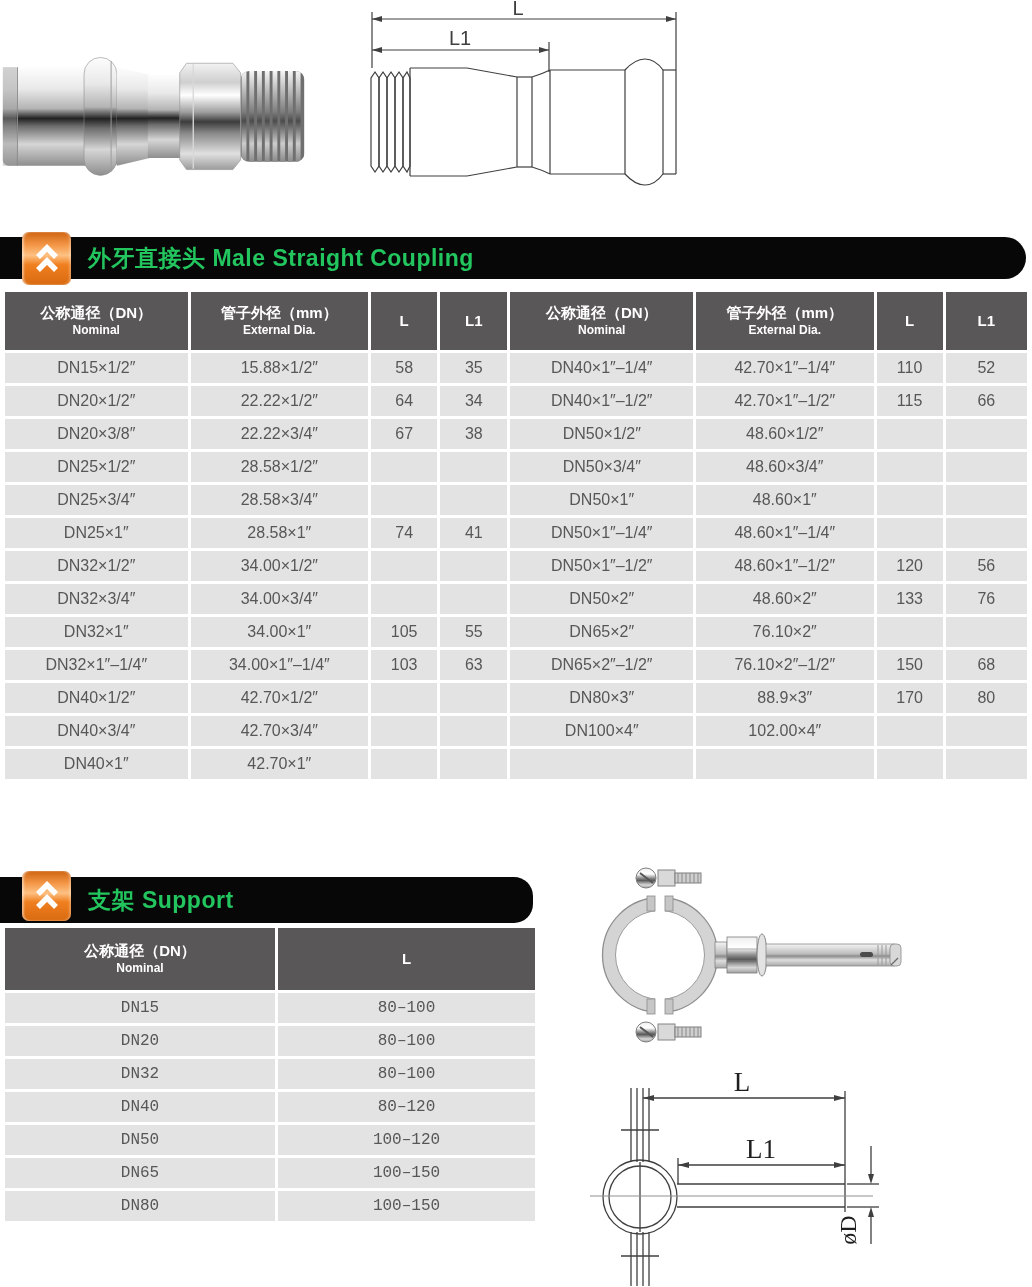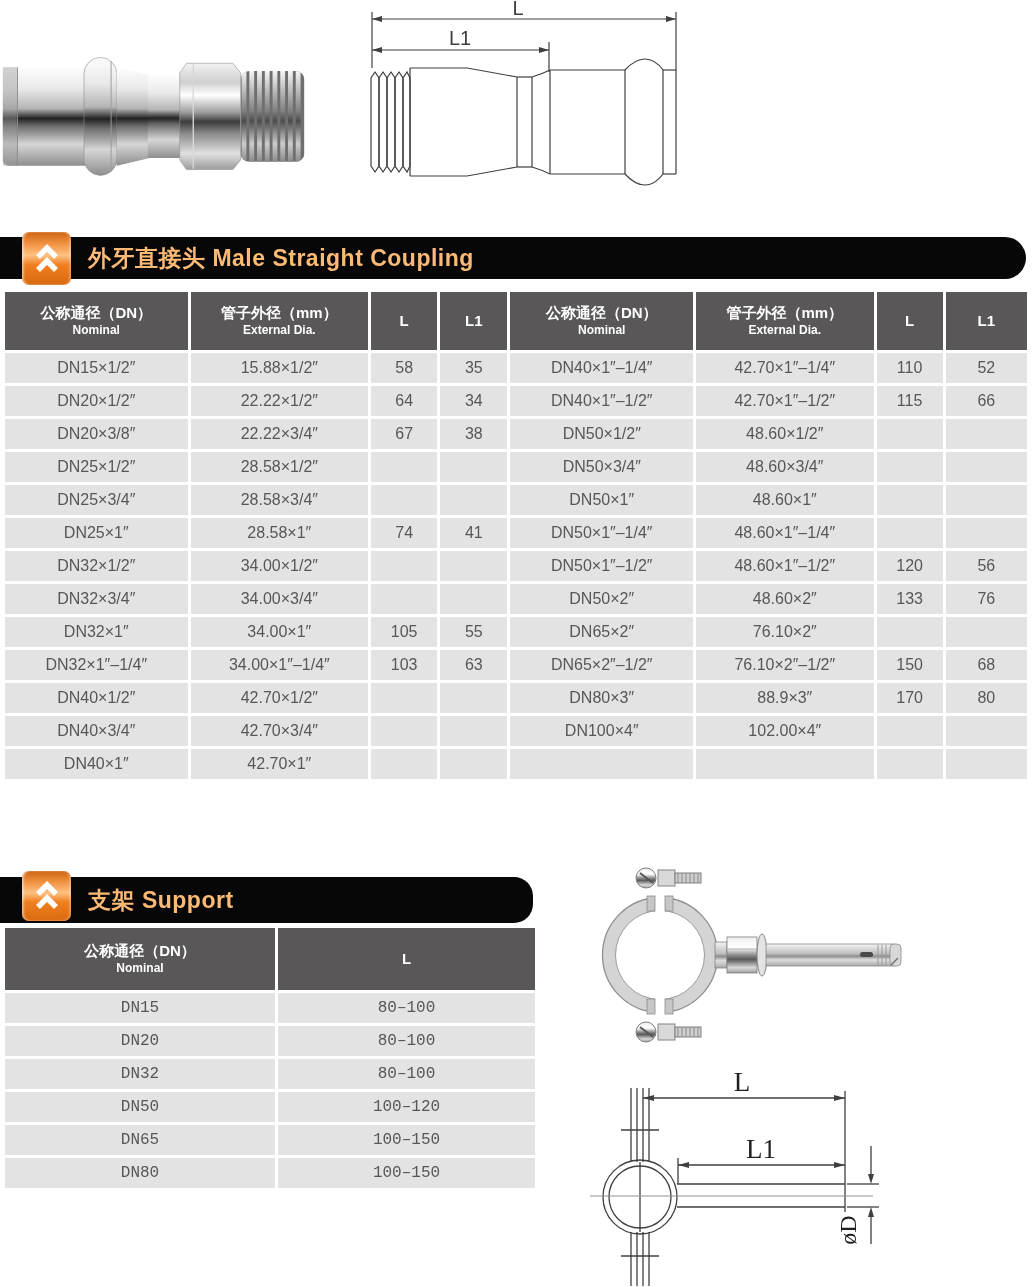--- a/index.html
+++ b/index.html
@@ -3,21 +3,21 @@
 <meta charset="utf-8">
 <style>
   html,body{margin:0;padding:0;background:#ffffff;}
   .page{position:relative;width:1032px;height:1287px;background:#ffffff;overflow:hidden;
         font-family:"Liberation Sans","DejaVu Sans",sans-serif;}
 
   
   .banner{position:absolute;background:#070707;display:flex;align-items:center;}
   .banner.b1{left:0;top:237px;width:1026px;height:42px;border-radius:0 21px 21px 0;}
   .banner.b2{left:0;top:877px;width:533px;height:46px;border-radius:0 19px 19px 0;}
-  .banner-title{color:#fdba74;font-weight:bold;font-size:23px;margin-left:88px;letter-spacing:.5px;white-space:nowrap;}
+  .banner-title{color:#22c55e;font-weight:bold;font-size:23px;margin-left:88px;letter-spacing:.5px;white-space:nowrap;}
 
   .badge{position:absolute;width:49px;border-radius:7px;display:flex;align-items:center;justify-content:center;
          background:linear-gradient(180deg,#cf6410 0%,#f59a4b 26%,#fdc183 44%,#ef7f1f 62%,#d96a10 100%);
          box-shadow:inset 2px 0 2px rgba(255,255,255,.45), inset -2px 0 2px rgba(255,255,255,.25);}
   .badge.g1{left:22px;top:232px;height:53px;}
   .badge.g2{left:22px;top:871px;height:50px;}
 
   
   table{position:absolute;border-collapse:separate;border-spacing:3px;table-layout:fixed;}
   .coupling-table{left:2px;top:289px;width:1028px;}
@@ -334,20 +334,24 @@
         </tr>
         <tr>
           <td>DN20</td>
           <td>80–100</td>
         </tr>
         <tr>
           <td>DN32</td>
           <td>80–100</td>
         </tr>
         <tr>
+          <td>DN40</td>
+          <td>80–120</td>
+        </tr>
+        <tr>
           <td>DN50</td>
           <td>100–120</td>
         </tr>
         <tr>
           <td>DN65</td>
           <td>100–150</td>
         </tr>
         <tr>
           <td>DN80</td>
           <td>100–150</td>

